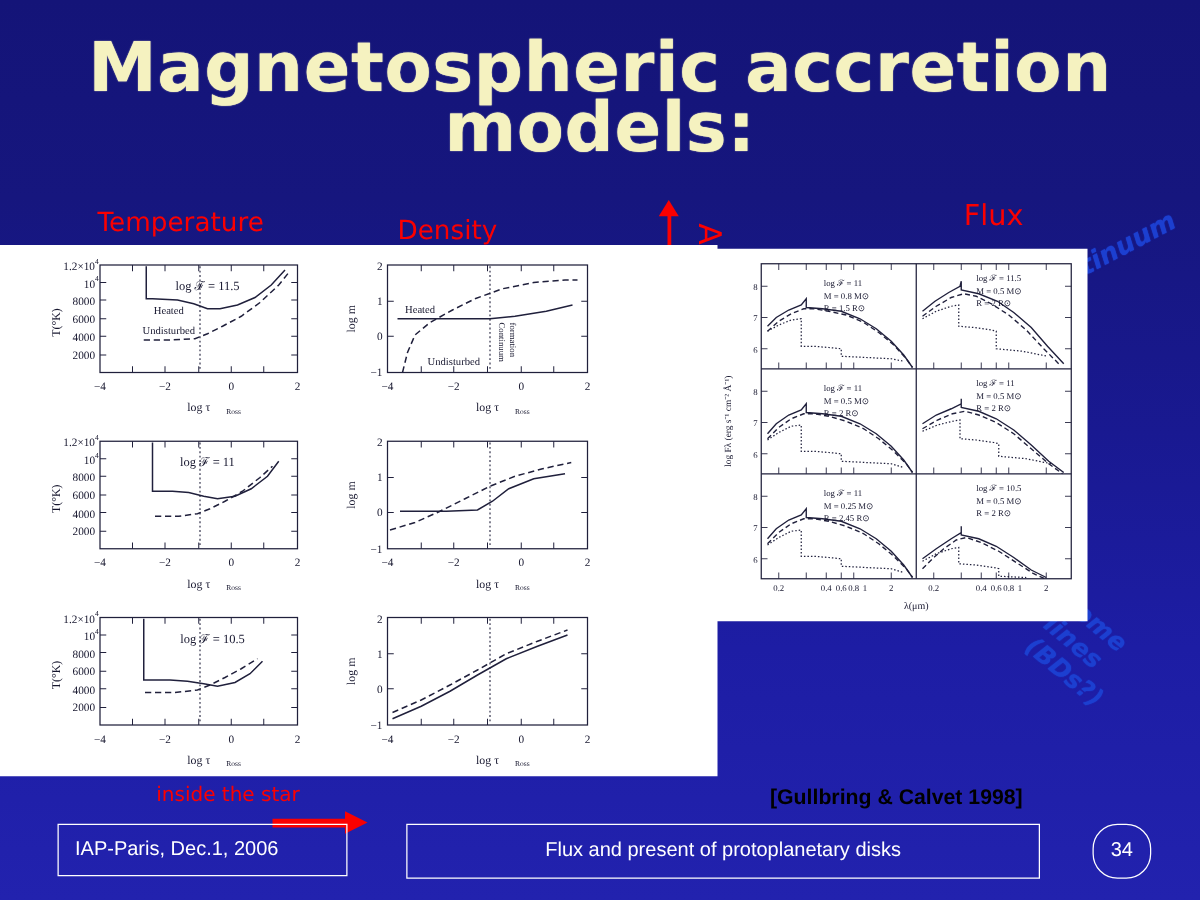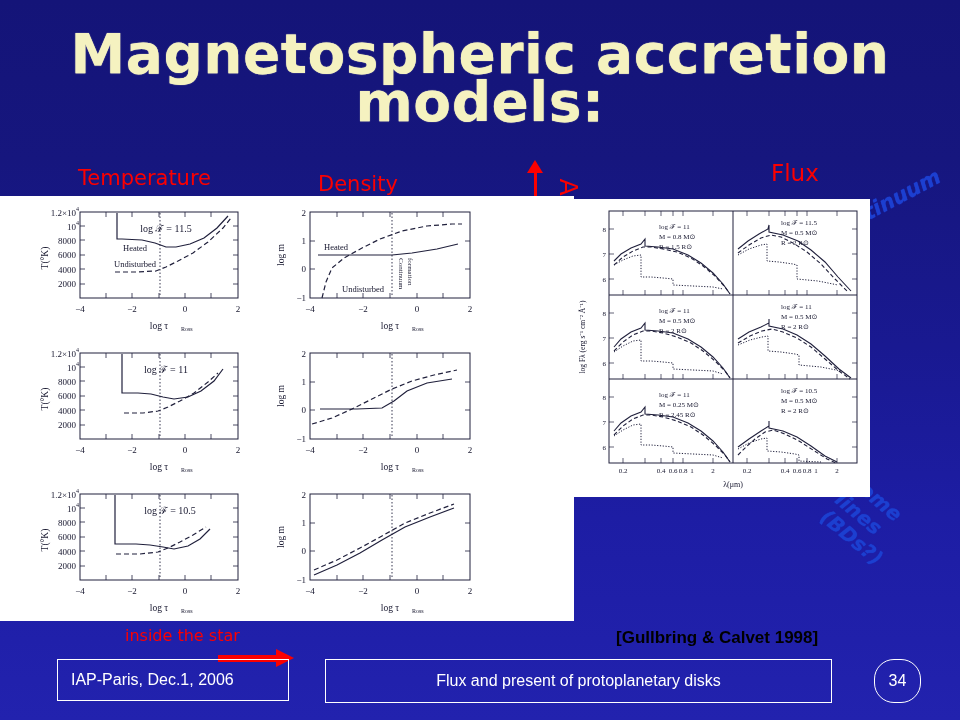--- a/index.html
+++ b/index.html
@@ -85,21 +85,21 @@
     font-size:17px;font-weight:bold;
   }
 
   
   .fbox{
     position:absolute;border:1px solid #ffffff;
     color:#ffffff;font-family:"Liberation Sans", sans-serif;
     font-size:16px;display:flex;align-items:center;justify-content:center;
     background:transparent;
   }
-  #fbox-left{left:46px;top:659px;width:232px;height:42px;justify-content:flex-start;padding-left:13px;box-sizing:border-box;margin-left:11px;}
+  #fbox-left{left:46px;top:659px;width:232px;height:42px;justify-content:flex-start;padding-left:13px;box-sizing:border-box;}
   #fbox-mid{left:325px;top:659px;width:505px;height:42px;}
   #fbox-right{left:874px;top:659px;width:45px;height:42px;border-radius:20px;}
 
   
   #fig-left{
     position:absolute;left:0px;top:196px;width:574px;height:425px;
     background:#ffffff;
   }
   .lrow{position:absolute;left:0;width:496px;height:141px;}
   .lcellT{position:absolute;left:18px;top:2px;width:232px;height:137px;}

